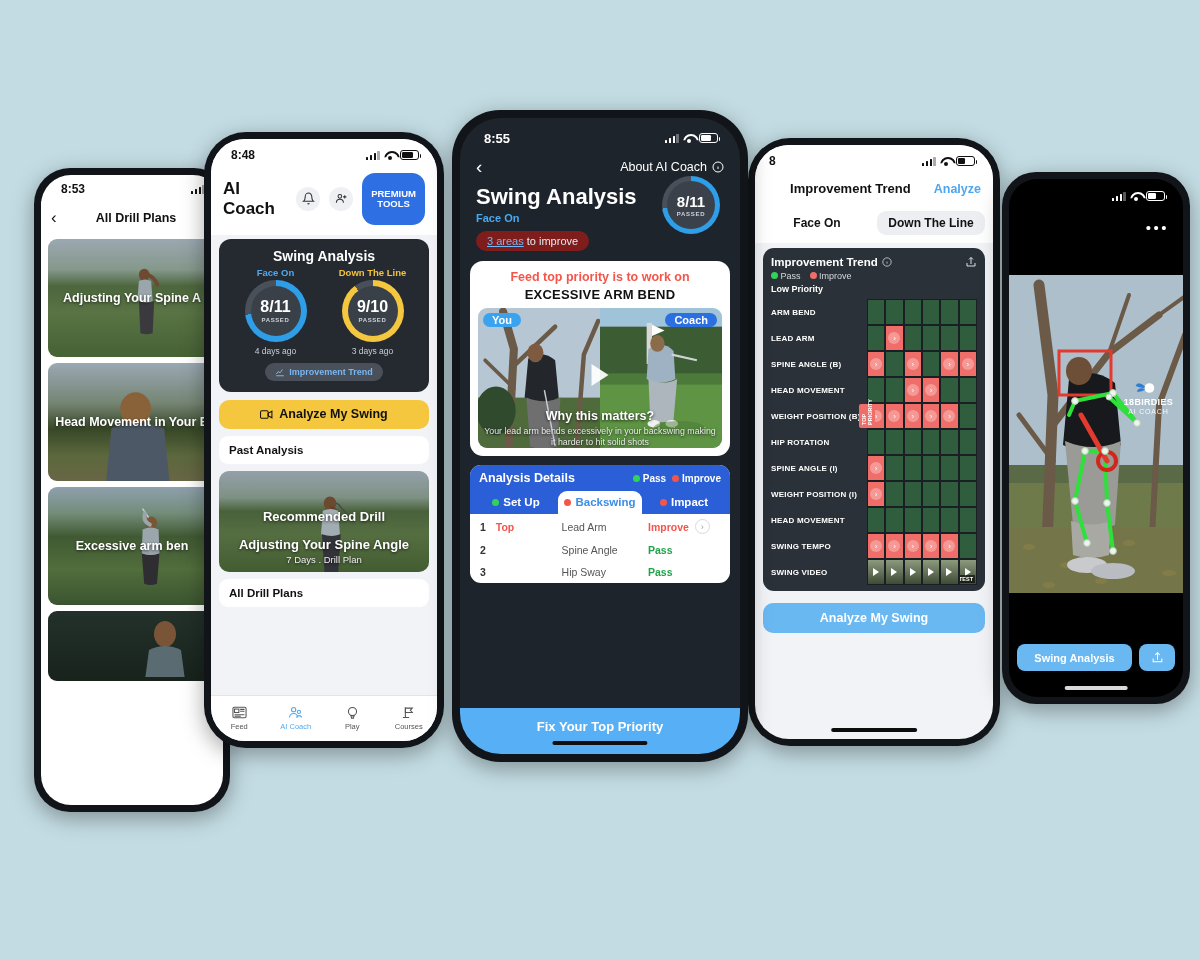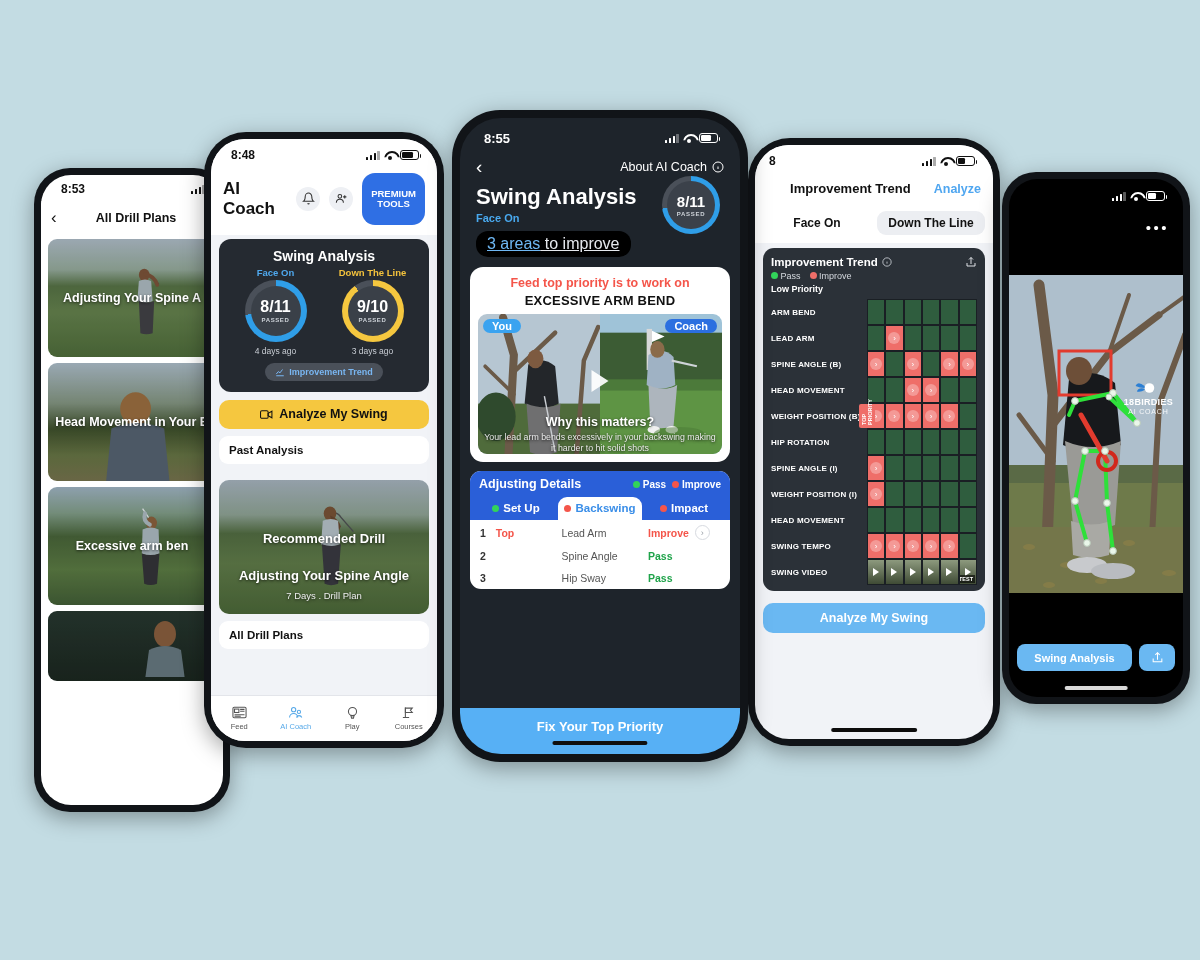--- a/index.html
+++ b/index.html
@@ -97,43 +97,43 @@
   .ring .v{ color:#fff;font-size:16px;font-weight:700;line-height:1;}
   .ring .p{ color:#cfd4da;font-size:6px;font-weight:700;letter-spacing:.6px;margin-top:2px;}
   .ring-ago{ color:#c8cdd4;font-size:8.5px;margin-top:4px;}
   .imp-trend{ margin:7px auto 0;background:#4a5059;color:#79b6f2;font-size:9px;font-weight:700;
     border-radius:10px;padding:4px 10px;width:max-content;display:flex;align-items:center;gap:4px;}
   .analyze-btn{ margin:8px 8px 0;background:#f5c73f;border-radius:10px;height:29px;
     display:flex;align-items:center;justify-content:center;gap:6px;
     font-size:12.5px;font-weight:700;color:#111;}
   .row-card{ margin:7px 8px 0;background:#fff;border-radius:9px;height:28px;
     display:flex;align-items:center;padding:0 10px;font-size:11.5px;font-weight:700;color:#111;}
-  .rec-card{ margin:16px 8px 0;height:134px;border-radius:10px;overflow:hidden;position:relative;}
+  .rec-card{ margin:7px 8px 0;height:101px;border-radius:10px;overflow:hidden;position:relative;}
   .rec-card .rc-1{position:absolute;left:0;right:0;top:38%;text-align:center;color:#fff;
     font-weight:700;font-size:13px;text-shadow:0 1px 3px rgba(0,0,0,.7);}
   .rec-card .rc-2{position:absolute;left:0;right:0;top:66%;text-align:center;color:#fff;
     font-weight:700;font-size:13px;text-shadow:0 1px 3px rgba(0,0,0,.7); white-space:nowrap;}
   .rec-card .rc-3{position:absolute;left:0;right:0;top:82%;text-align:center;color:#eee;
     font-size:9.5px;text-shadow:0 1px 3px rgba(0,0,0,.7);}
   .tabbar{ position:absolute;left:0;right:0;bottom:0;height:46px;background:#fff;
     display:flex;border-top:1px solid #e3e5ea;}
   .tabitem{ flex:1;display:flex;flex-direction:column;align-items:center;justify-content:center;
     gap:3px;font-size:7.5px;color:#555;}
   .tabitem.active{ color:#57a9e8;}
 
   
   #p3 { left:452px; top:110px; width:296px; height:652px; border-radius:48px;padding:8px;}
   #p3 .screen{ inset:8px;border-radius:41px;background:#1e242b;}
   .p3-nav{ display:flex;align-items:center;padding:6px 16px 2px;color:#fff;}
   .p3-nav .bk{ font-size:19px;}
   .p3-nav .ab{ margin-left:auto;font-size:12.5px;display:flex;align-items:center;gap:5px;}
   .p3-title{ color:#fff;font-size:22px;font-weight:700;padding:4px 16px 0;}
   .p3-sub{ color:#49a9ef;font-size:11px;font-weight:700;padding:2px 16px 0;}
-  .p3-pill{ margin:7px 0 0 16px;background:#000000;border-radius:12px;padding:4px 11px;
-    width:max-content;font-size:16px;color:#e6e9ee;text-decoration:underline;}
+  .p3-pill{ margin:7px 0 0 16px;background:#7f1d1d;border-radius:12px;padding:4px 11px;
+    width:max-content;font-size:11px;color:#e6e9ee;}
   .p3-pill u{ color:#6fb8f4;}
   .p3-ring{ position:absolute;right:20px;top:58px;width:58px;height:58px;border-radius:50%;}
   .p3-ring .inner{ position:absolute;inset:5px;border-radius:50%;background:#3b414a;
     display:flex;flex-direction:column;align-items:center;justify-content:center;}
   .pri-card{ margin:10px 10px 0;background:#fff;border-radius:13px;padding:9px 8px 8px;}
   .pri-l1{ text-align:center;font-size:12.5px;font-weight:700;color:#111;}
   .pri-l1 span{ color:#f4554a;}
   .pri-l2{ text-align:center;font-size:13px;font-weight:800;color:#111;margin-top:3px;letter-spacing:.2px;}
   .vid{ margin-top:6px;height:140px;border-radius:9px;overflow:hidden;position:relative;
     display:flex;}
@@ -800,21 +800,21 @@
           <div class="tag you">You</div>
           <div class="tag coach">Coach</div>
           <div class="playbtn"></div>
           <div class="vid-q">Why this matters?</div>
           <div class="vid-d">Your lead arm bends excessively in your backswing making it harder to hit solid shots</div>
         </div>
       </div>
 
       <div class="det-card">
         <div class="det-head">
-          <div class="t">Adjusting Details</div>
+          <div class="t">Analysis Details</div>
           <div class="lg">
               <span class="dot" style="background:#32d35a"></span>
             <span>Pass</span>
             </div>
           <div class="lg">
               <span class="dot" style="background:#f4554a"></span>
             <span>Improve</span>
             </div>
         </div>
         <div class="det-tabs">

